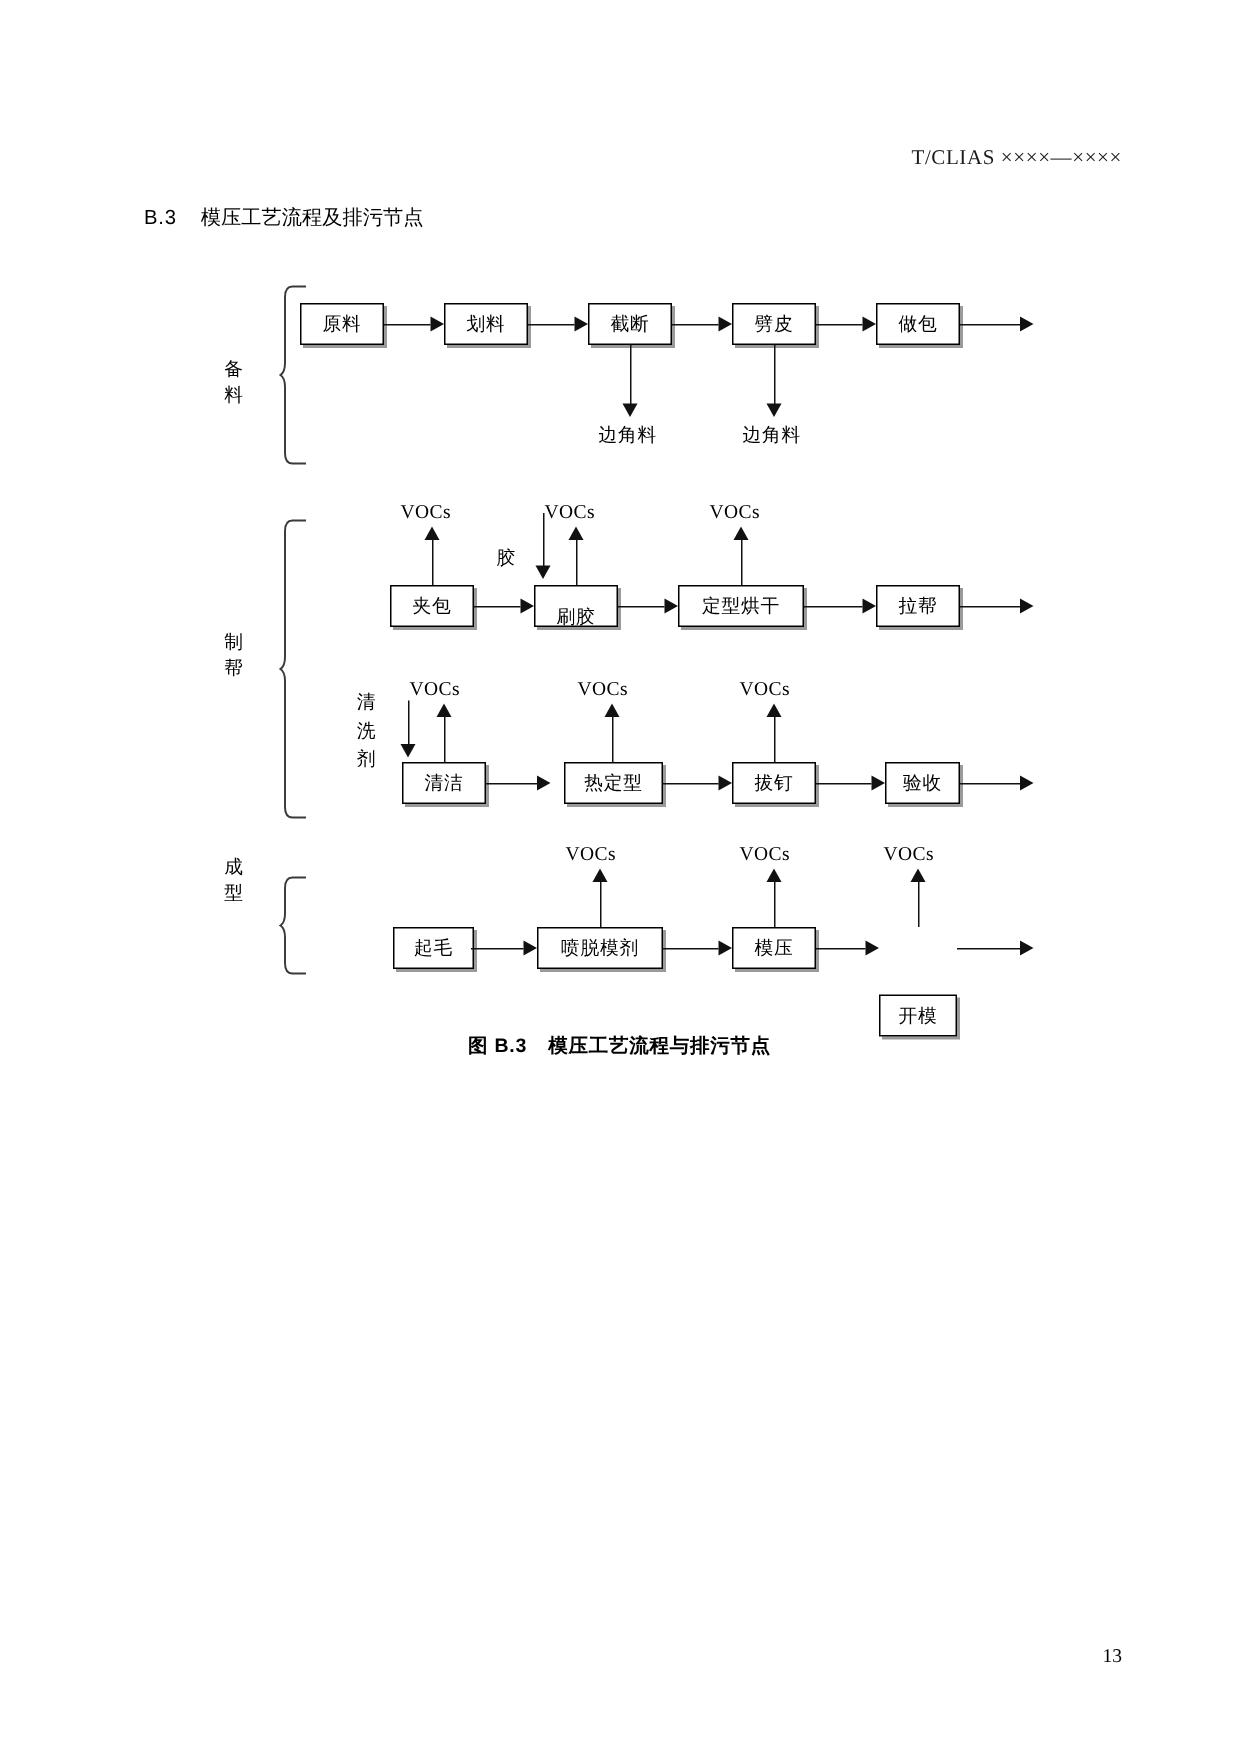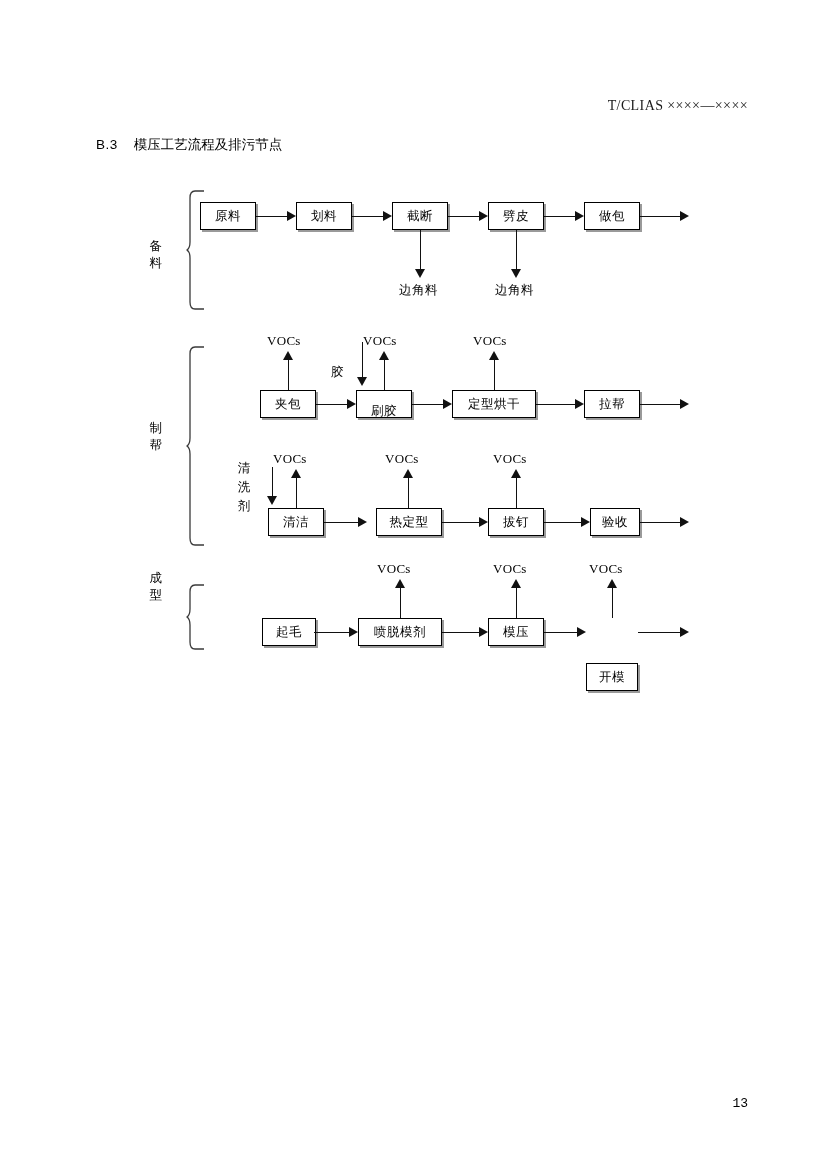--- a/index.html
+++ b/index.html
@@ -156,21 +156,21 @@
     letter-spacing: 0.5px;
     color: #000;
   }
   .caption .sp { display: inline-block; width: 14px; }
 
   
   .folio {
     position: absolute;
     top: 1096px;
     right: 78px;
-    font-family: Liberation Mono, monospace;
+    font-family: Liberation Serif, serif;
     font-size: 13px;
     color: #000;
   }
 </style>
 </head>
 <body>
 
 <div class="page">
 
   <div class="run-header">T/CLIAS ××××—××××</div>
@@ -370,16 +370,19 @@
     </div>
 
     <div class="vline" style="left:612px; top:418px; height:30px;"></div>
     <div class="arrow-u" style="left:607px; top:409px;"></div>
     <div class="tag voc" style="left:589px; top:391px;">
       <span>VOCs</span>
     </div>
 
   </div>
 
+  <div class="caption">
+    <span>图 B.3</span><span class="sp"></span><span>模压工艺流程与排污节点</span>
+  </div>
 
   <div class="folio">13</div>
 
 </div>
 
 </body></html>

